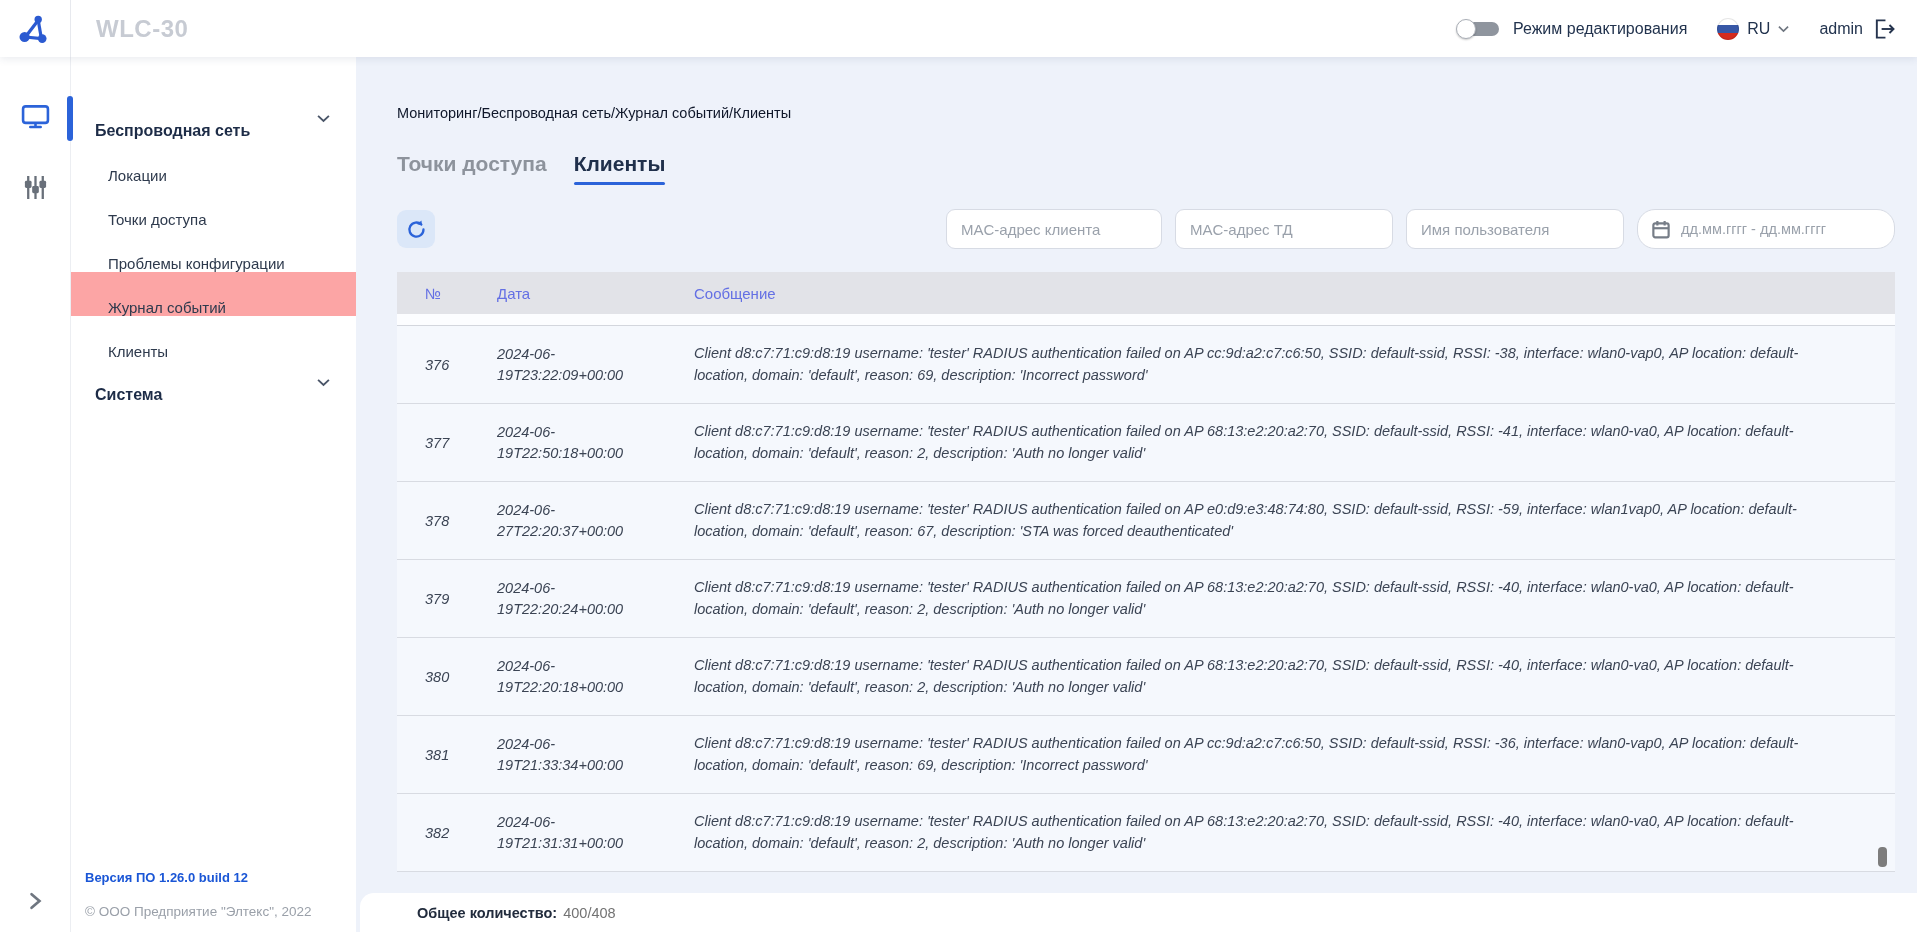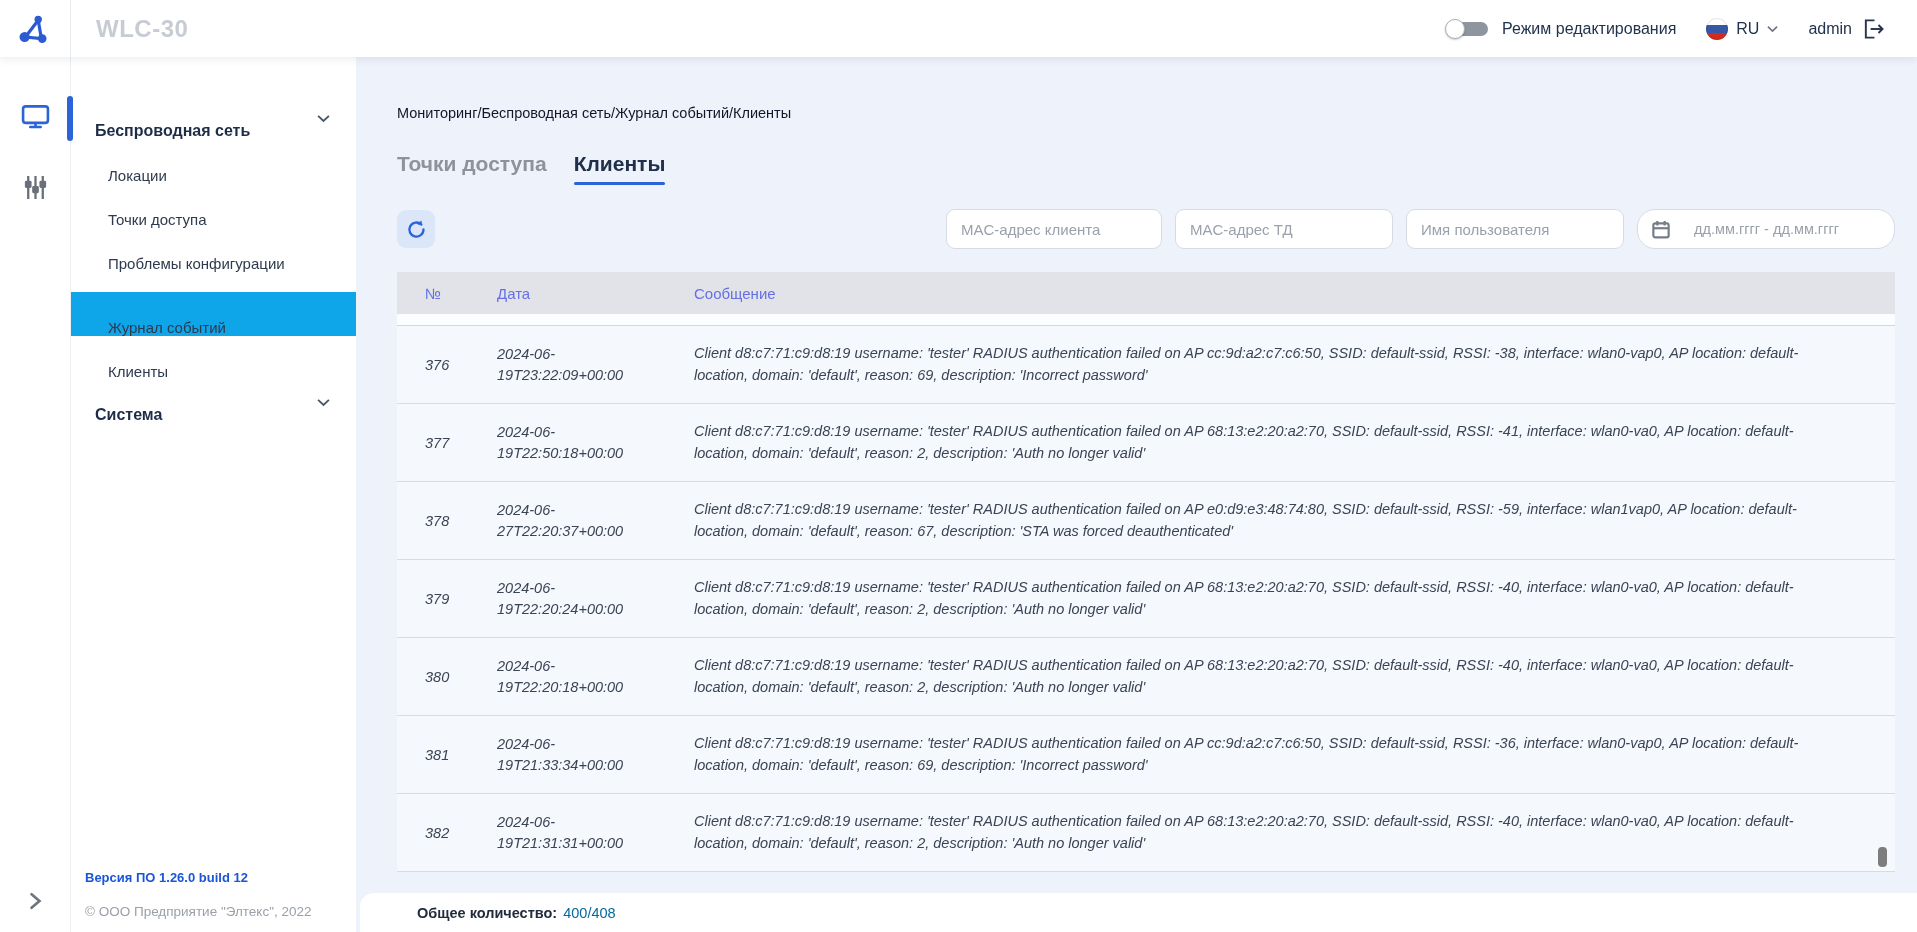--- a/index.html
+++ b/index.html
@@ -7,21 +7,21 @@
   html,body { background:#dfe3ea; }
   body { font-family:"Liberation Sans","DejaVu Sans",sans-serif; color:#2c3a52; }
   .app { position:relative; width:1917px; height:932px; background:#eef2fa; overflow:hidden; }
 
   
   .topbar { position:relative; z-index:20; display:flex; align-items:center; height:57px;
             background:#ffffff; box-shadow:0 2px 8px rgba(40,60,100,.10); }
   .logo-box { width:71px; height:100%; display:flex; align-items:center; justify-content:center;
               border-right:1px solid #e7e9ee; flex:none; }
   .brand { margin-left:25px; font-size:24px; font-weight:600; letter-spacing:.5px; color:#c7cbd3; }
-  .topbar-right { margin-left:auto; display:flex; align-items:center; gap:30px; padding-right:32px; }
+  .topbar-right { margin-left:auto; display:flex; align-items:center; gap:30px; padding-right:21px; }
   .edit-mode { display:flex; align-items:center; gap:11px; cursor:pointer; }
   .switch { position:relative; width:46px; height:24px; flex:none; }
   .switch-track { position:absolute; left:7px; top:5px; width:36px; height:14px; border-radius:7px; background:#8f959e; }
   .switch-knob { position:absolute; left:0; top:2px; width:20px; height:20px; border-radius:50%;
                  background:#fff; border:1.5px solid #a9aeb6; box-shadow:0 1px 2px rgba(0,0,0,.22); }
   .edit-label { font-size:16px; color:#22334e; }
   .lang { display:flex; align-items:center; gap:8px; cursor:pointer; }
   .flag { width:22px; height:22px; border-radius:50%; flex:none;
           background:linear-gradient(#ffffff 0 34%, #3757a6 34% 67%, #d52b1e 67% 100%);
           box-shadow:inset 0 0 0 1px rgba(0,0,0,.10); }
@@ -39,21 +39,21 @@
   .rail-btn.sliders { margin-top:26px; }
   .active-bar { position:absolute; right:-3px; top:39px; width:6px; height:45px; border-radius:3px; background:#2b63d9; }
   .rail-collapse { position:absolute; bottom:22px; left:0; width:71px; display:flex; justify-content:center; cursor:pointer; }
 
   
   .sidebar { position:relative; width:285px; flex:none; background:#fff; padding-top:39px; }
   .nav-row { position:relative; height:44px; display:flex; align-items:flex-end; cursor:pointer; }
   .nav-group-label { padding-left:24px; font-size:16px; font-weight:700; color:#1d2c47; }
   .nav-chevron { position:absolute; right:26px; top:18px; }
   .nav-item { padding-left:37px; font-size:15px; color:#2e3a4d; }
-  .nav-row.active { background:#0ea5e9;margin-top:20px; }
+  .nav-row.active { background:#fca5a5; }
   .sidebar-footer { position:absolute; left:14px; bottom:13px; }
   .version-link { font-size:13px; font-weight:600; color:#1a56d6; cursor:pointer; margin-bottom:19px; }
   .copyright { font-size:13.5px; color:#9aa0a9; }
 
   
   .main { position:relative; flex:1; background:#eef2fa; padding:48px 22px 0 41px; }
   .breadcrumb { font-size:14.5px; color:#0f172a; margin-bottom:31px; }
   .tabs { display:flex; gap:27px; margin-bottom:24px; }
   .tab { font-size:21px; font-weight:600; color:#8d939c; cursor:pointer; }
   .tab::after { content:""; display:block; height:3px; border-radius:2px; background:transparent; margin-top:6px; }
@@ -62,21 +62,21 @@
 
   .filters { display:flex; align-items:center; margin-bottom:23px; }
   .refresh-btn { width:38px; height:38px; border-radius:9px; background:#dbe7f8; border:none; cursor:pointer;
                  display:flex; align-items:center; justify-content:center; flex:none; }
   .filter-inputs { margin-left:auto; display:flex; gap:13px; }
   .filter-input { height:40px; border:1px solid #d7dbe4; border-radius:9px; background:#fff;
                   font-family:inherit; font-size:15px; color:#3b4454; padding:0 14px; }
   .filter-input::placeholder { color:#9aa1ab; }
   .w216 { width:216px; } .w218 { width:218px; }
   .date-field { width:258px; height:40px; border:1px solid #d7dbe4; border-radius:18px; background:#fff;
-                display:flex; align-items:center; gap:23px; padding:0 13px; }
+                display:flex; align-items:center; gap:10px; padding:0 13px; }
   .date-field input { border:none; outline:none; flex:1; min-width:0; font-family:inherit;
                       font-size:14.5px; color:#3b4454; background:transparent; }
   .date-field input::placeholder { color:#9aa1ab; }
 
   
   .etable { width:100%; }
   .thead { display:grid; grid-template-columns:100px 197px 1fr; align-items:center;
            height:42px; background:#e2e3e8; color:#6470e4; font-size:15px; }
   .th-num { padding-left:28px; }
   .trow-partial { height:12px; background:#fcfdff; border-bottom:1px solid #d3d6dd; }
@@ -87,21 +87,21 @@
   .cell-date { max-width:158px; line-height:1.4; }
   .cell-msg { padding-right:58px; line-height:1.45; }
 
   .v-thumb { position:absolute; right:30px; top:790px; width:9px; height:20px; border-radius:4px;
              background:#7d7d7d; cursor:grab; }
 
   .footer-bar { position:absolute; left:4px; right:0; bottom:0; height:39px; background:#fff;
                 border-top-left-radius:14px; display:flex; align-items:center; padding-left:57px;
                 font-size:14.5px; }
   .total-label { font-weight:700; color:#222c3d; margin-right:6px; }
-  .total-value { color:#0369a1; }
+  .total-value { color:#737373; }
 
   svg { display:block; }
 </style>
 </head>
 <body>
 
 <div class="app">
 
   <header class="topbar">
     <div class="logo-box">

